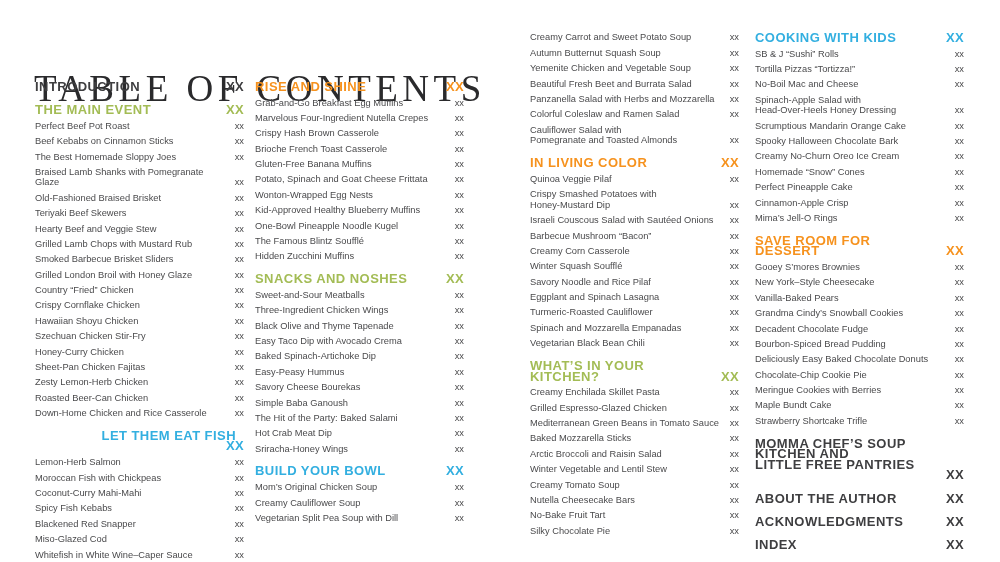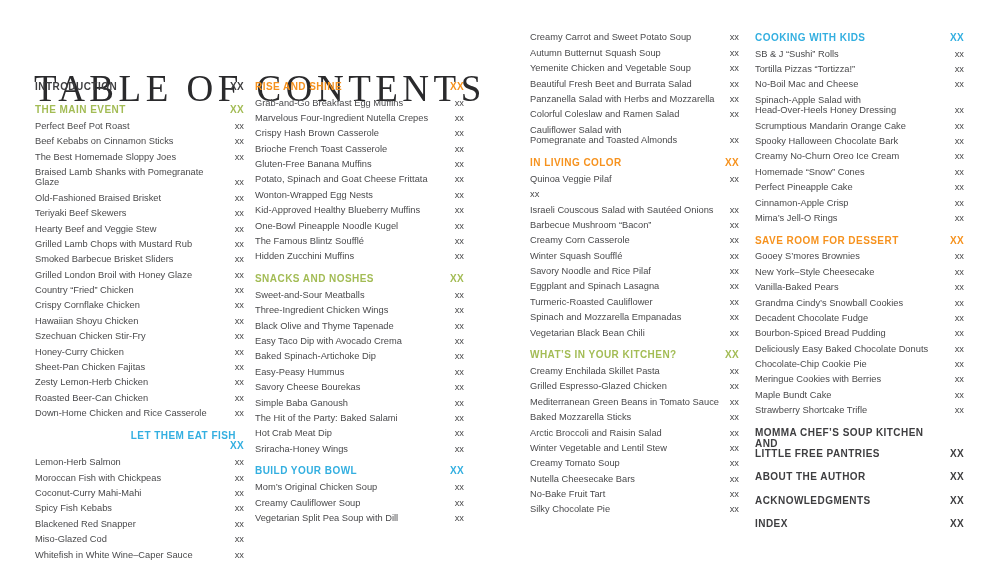--- a/index.html
+++ b/index.html
@@ -23,21 +23,21 @@
   .block{margin-top:7px;}
   .toc-col .block:first-child{margin-top:0;}
   .row{
     display:flex;justify-content:space-between;align-items:flex-end;
     padding:2.4px 0;color:#4a4a4c;
     font-size:9.3px;line-height:10.6px;
   }
   .row .label{white-space:pre-line;padding-right:8px;}
   .row .page{flex:none;}
   .row.heading{
-    font-weight:700;letter-spacing:0.45px;font-size:10px;
+    font-weight:700;letter-spacing:0.45px;font-size:13px;
     padding:2.8px 0;
   }
   .row.heading .page{letter-spacing:0.3px;}
 </style>
 </head>
 <body>
 
 <div class="spread">
   <h1 class="page-title">TABLE OF CONTENTS</h1>
   <div class="toc-col" id="col1">
@@ -323,20 +323,22 @@
       <div class="block">
         <div class="row heading" style="color: rgb(246, 146, 30);">
           <span class="label">IN LIVING COLOR</span>
           <span class="page">XX</span>
         </div>
         <div class="row">
           <span class="label">Quinoa Veggie Pilaf</span>
           <span class="page">xx</span>
         </div>
         <div class="row">
+          <span class="label">Crispy Smashed Potatoes with
+Honey-Mustard Dip</span>
           <span class="page">xx</span>
         </div>
         <div class="row">
           <span class="label">Israeli Couscous Salad with Sautéed Onions</span>
           <span class="page">xx</span>
         </div>
         <div class="row">
           <span class="label">Barbecue Mushroom “Bacon”</span>
           <span class="page">xx</span>
         </div>
@@ -512,21 +514,21 @@
         <div class="row">
           <span class="label">Maple Bundt Cake</span>
           <span class="page">xx</span>
         </div>
         <div class="row">
           <span class="label">Strawberry Shortcake Trifle</span>
           <span class="page">xx</span>
         </div>
       </div>
       <div class="block">
-        <div class="row heading" style="color: rgb(62, 62, 64);">
+        <div class="row heading" style="color: rgb(62, 62, 64); flex-direction: column;">
           <span class="label">MOMMA CHEF’S SOUP KITCHEN AND
 LITTLE FREE PANTRIES</span>
           <span class="page">XX</span>
         </div>
       </div>
       <div class="block">
         <div class="row heading" style="color: rgb(62, 62, 64);">
           <span class="label">ABOUT THE AUTHOR</span>
           <span class="page">XX</span>
         </div>

